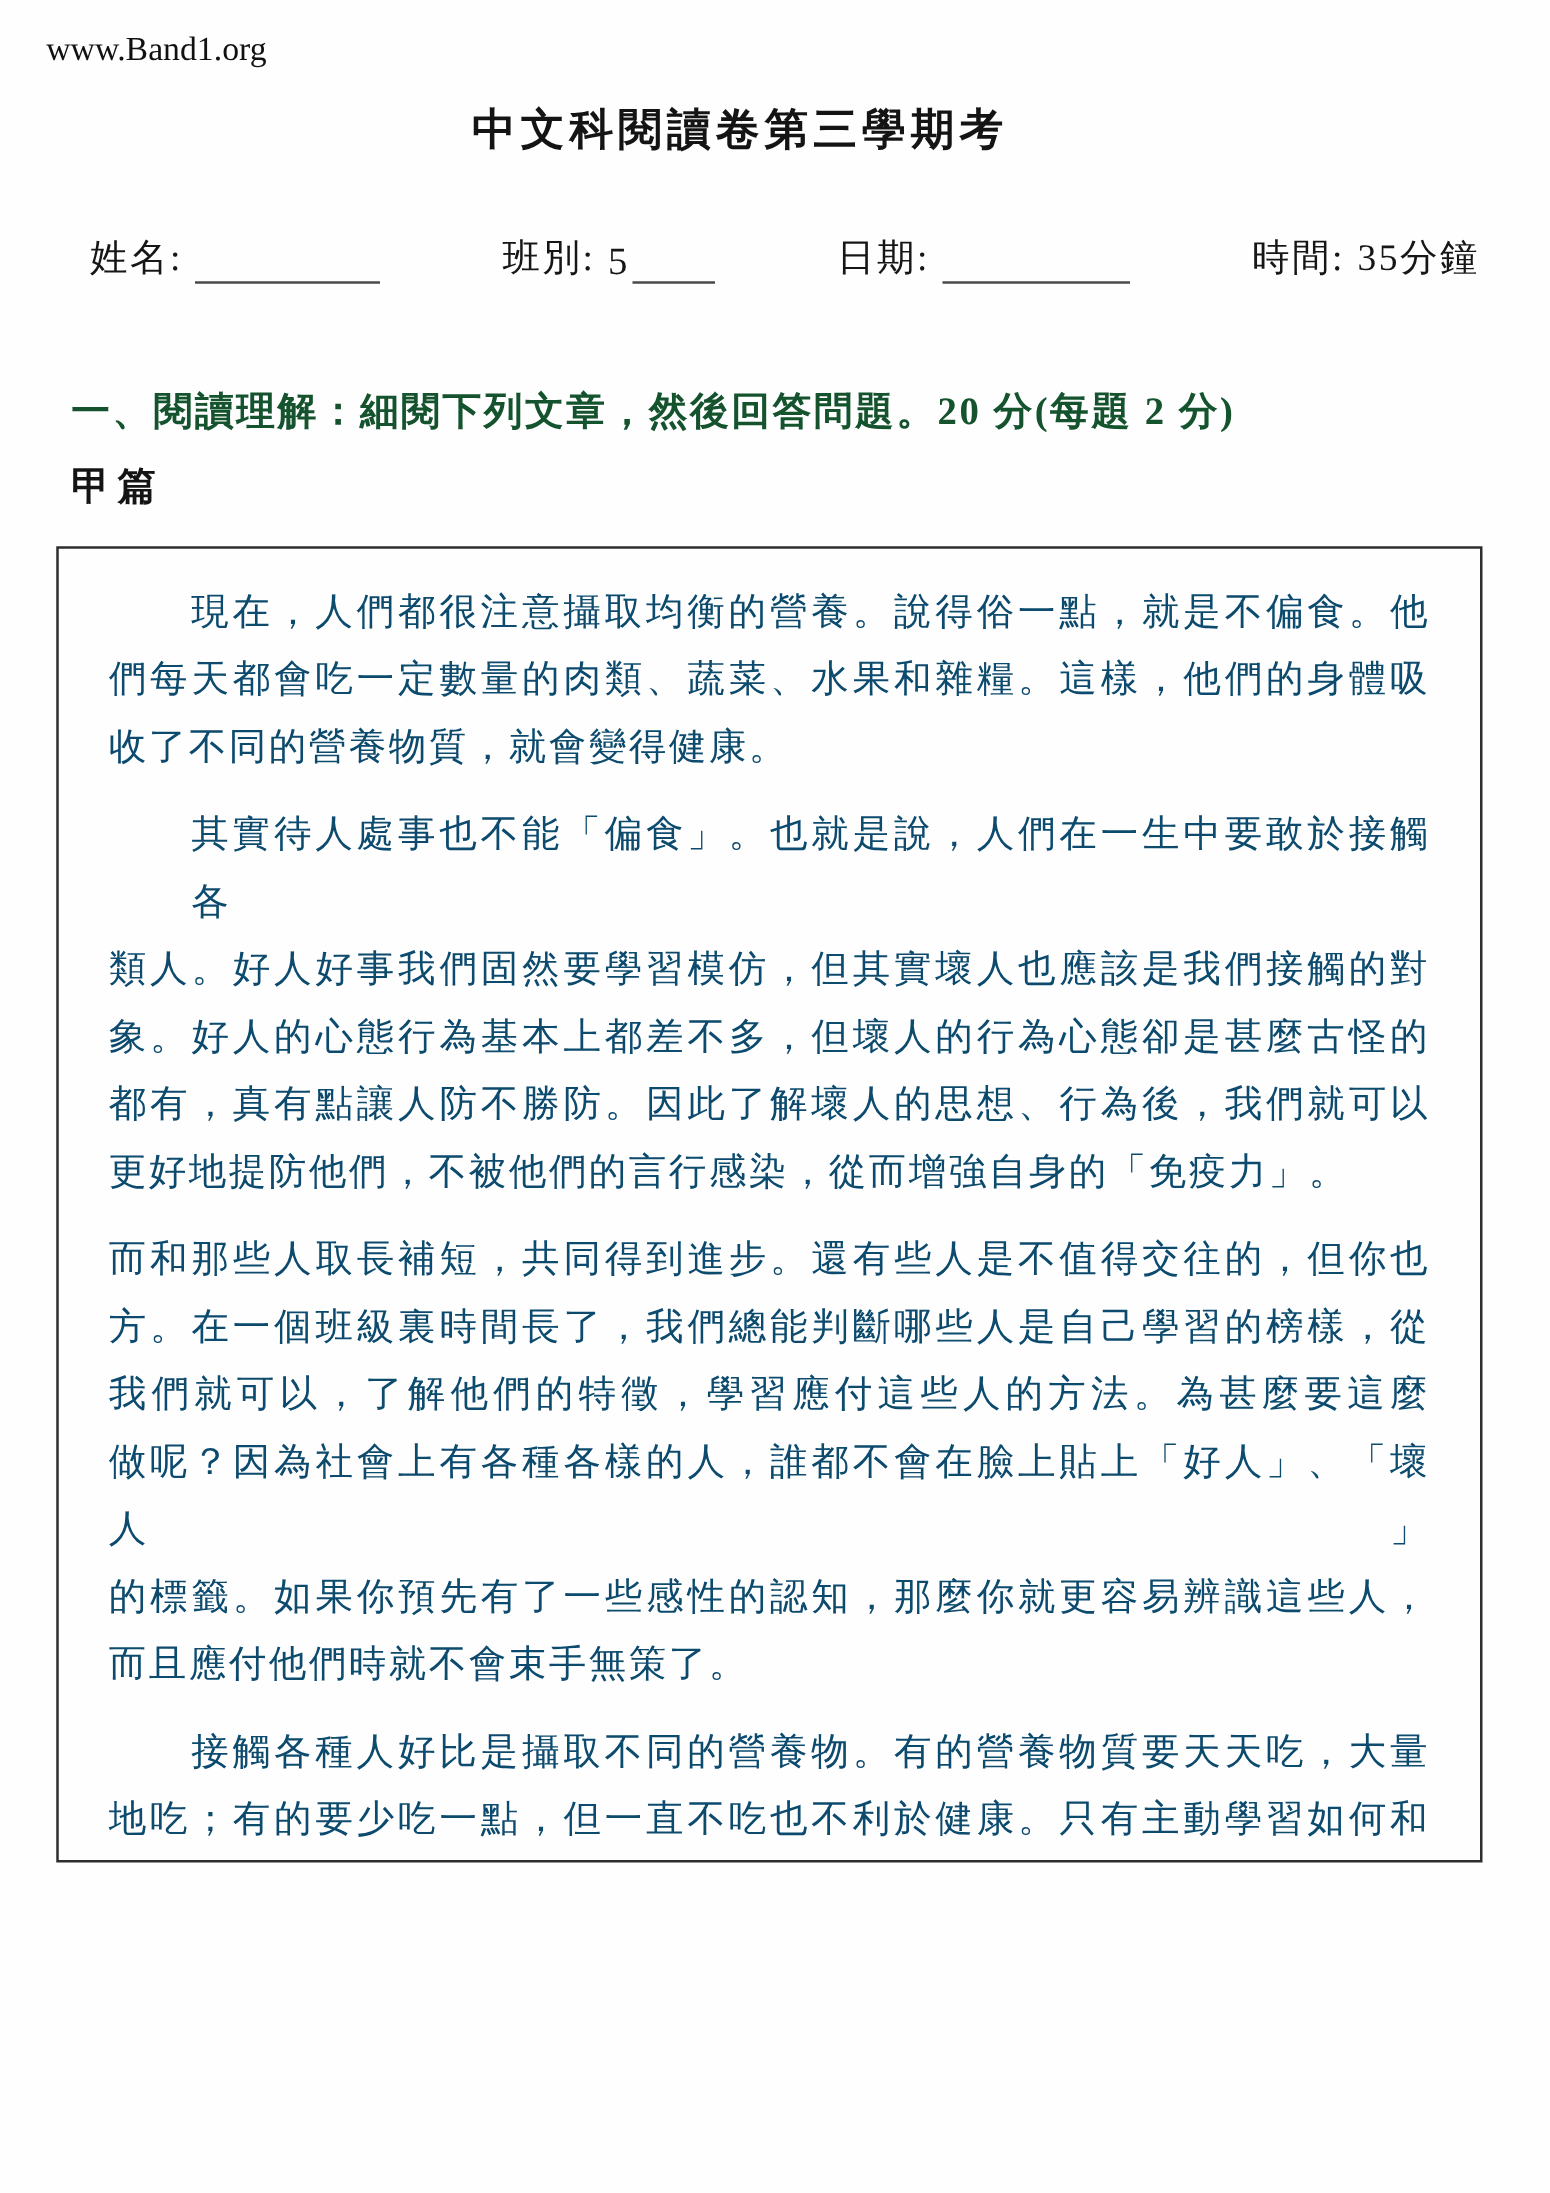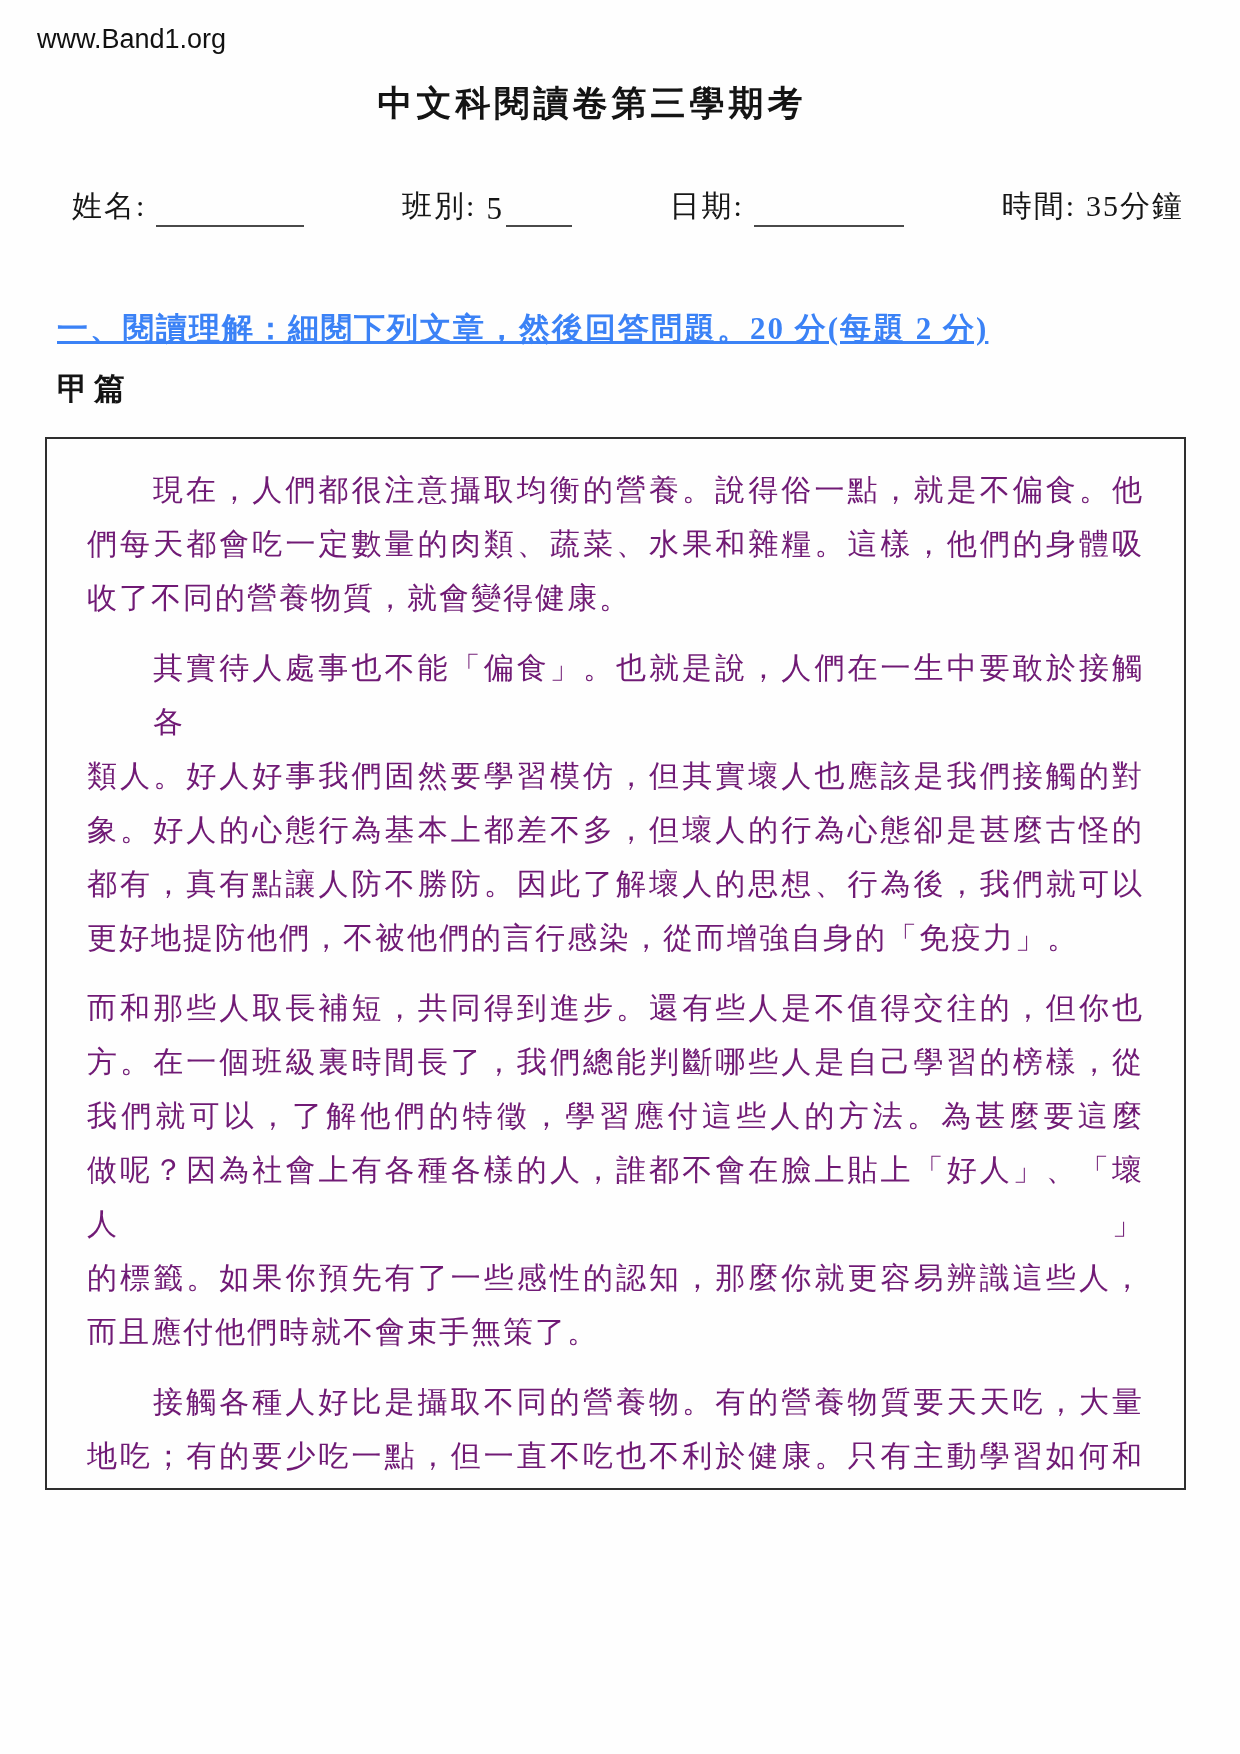--- a/index.html
+++ b/index.html
@@ -13,21 +13,21 @@
     position: relative;
     width: 1240px;
     height: 1754px;
     background: #fefefe;
     overflow: hidden;
   }
   .site-url {
     position: absolute;
     left: 37px;
     top: 24px;
-    font-family: Liberation Sans, sans-serif;
+    font-family: Liberation Serif, serif;
     font-size: 27px;
     color: #111;
   }
   .doc-title {
     position: absolute;
     left: 0;
     top: 80px;
     width: 1240px;
     text-align: center;
     transform: translateX(-28px);
@@ -60,23 +60,22 @@
   .blank-line.date-line { width: 150px; }
   .class-value { margin-left: 10px; font-size: 31px; }
   .time-value { margin-left: 10px; }
   .section-heading {
     position: absolute;
     left: 57px;
     top: 308px;
     font-size: 31px;
     font-weight: 600;
     letter-spacing: 2px;
-    color: #3b82f6;
+    color: #14532d;
     white-space: nowrap;
-    text-decoration: underline;
   }
   .part-label {
     position: absolute;
     left: 57px;
     top: 368px;
     font-size: 31px;
     font-weight: 700;
     letter-spacing: 6px;
     color: #141414;
   }
@@ -88,21 +87,21 @@
     height: 1053px;
     border: 2px solid #2e2e2e;
     padding: 24px 40px 0 40px;
     overflow: hidden;
   }
   .para { margin-bottom: 16px; }
   .line {
     font-size: 30px;
     line-height: 54px;
     letter-spacing: 2px;
-    color: #701a75;
+    color: #0c4a6e;
     text-align: justify;
     text-align-last: justify;
     white-space: normal;
   }
   .line.first { padding-left: 66px; }
   .line.last { text-align-last: left; }
 </style>
 </head>
 <body>
 

